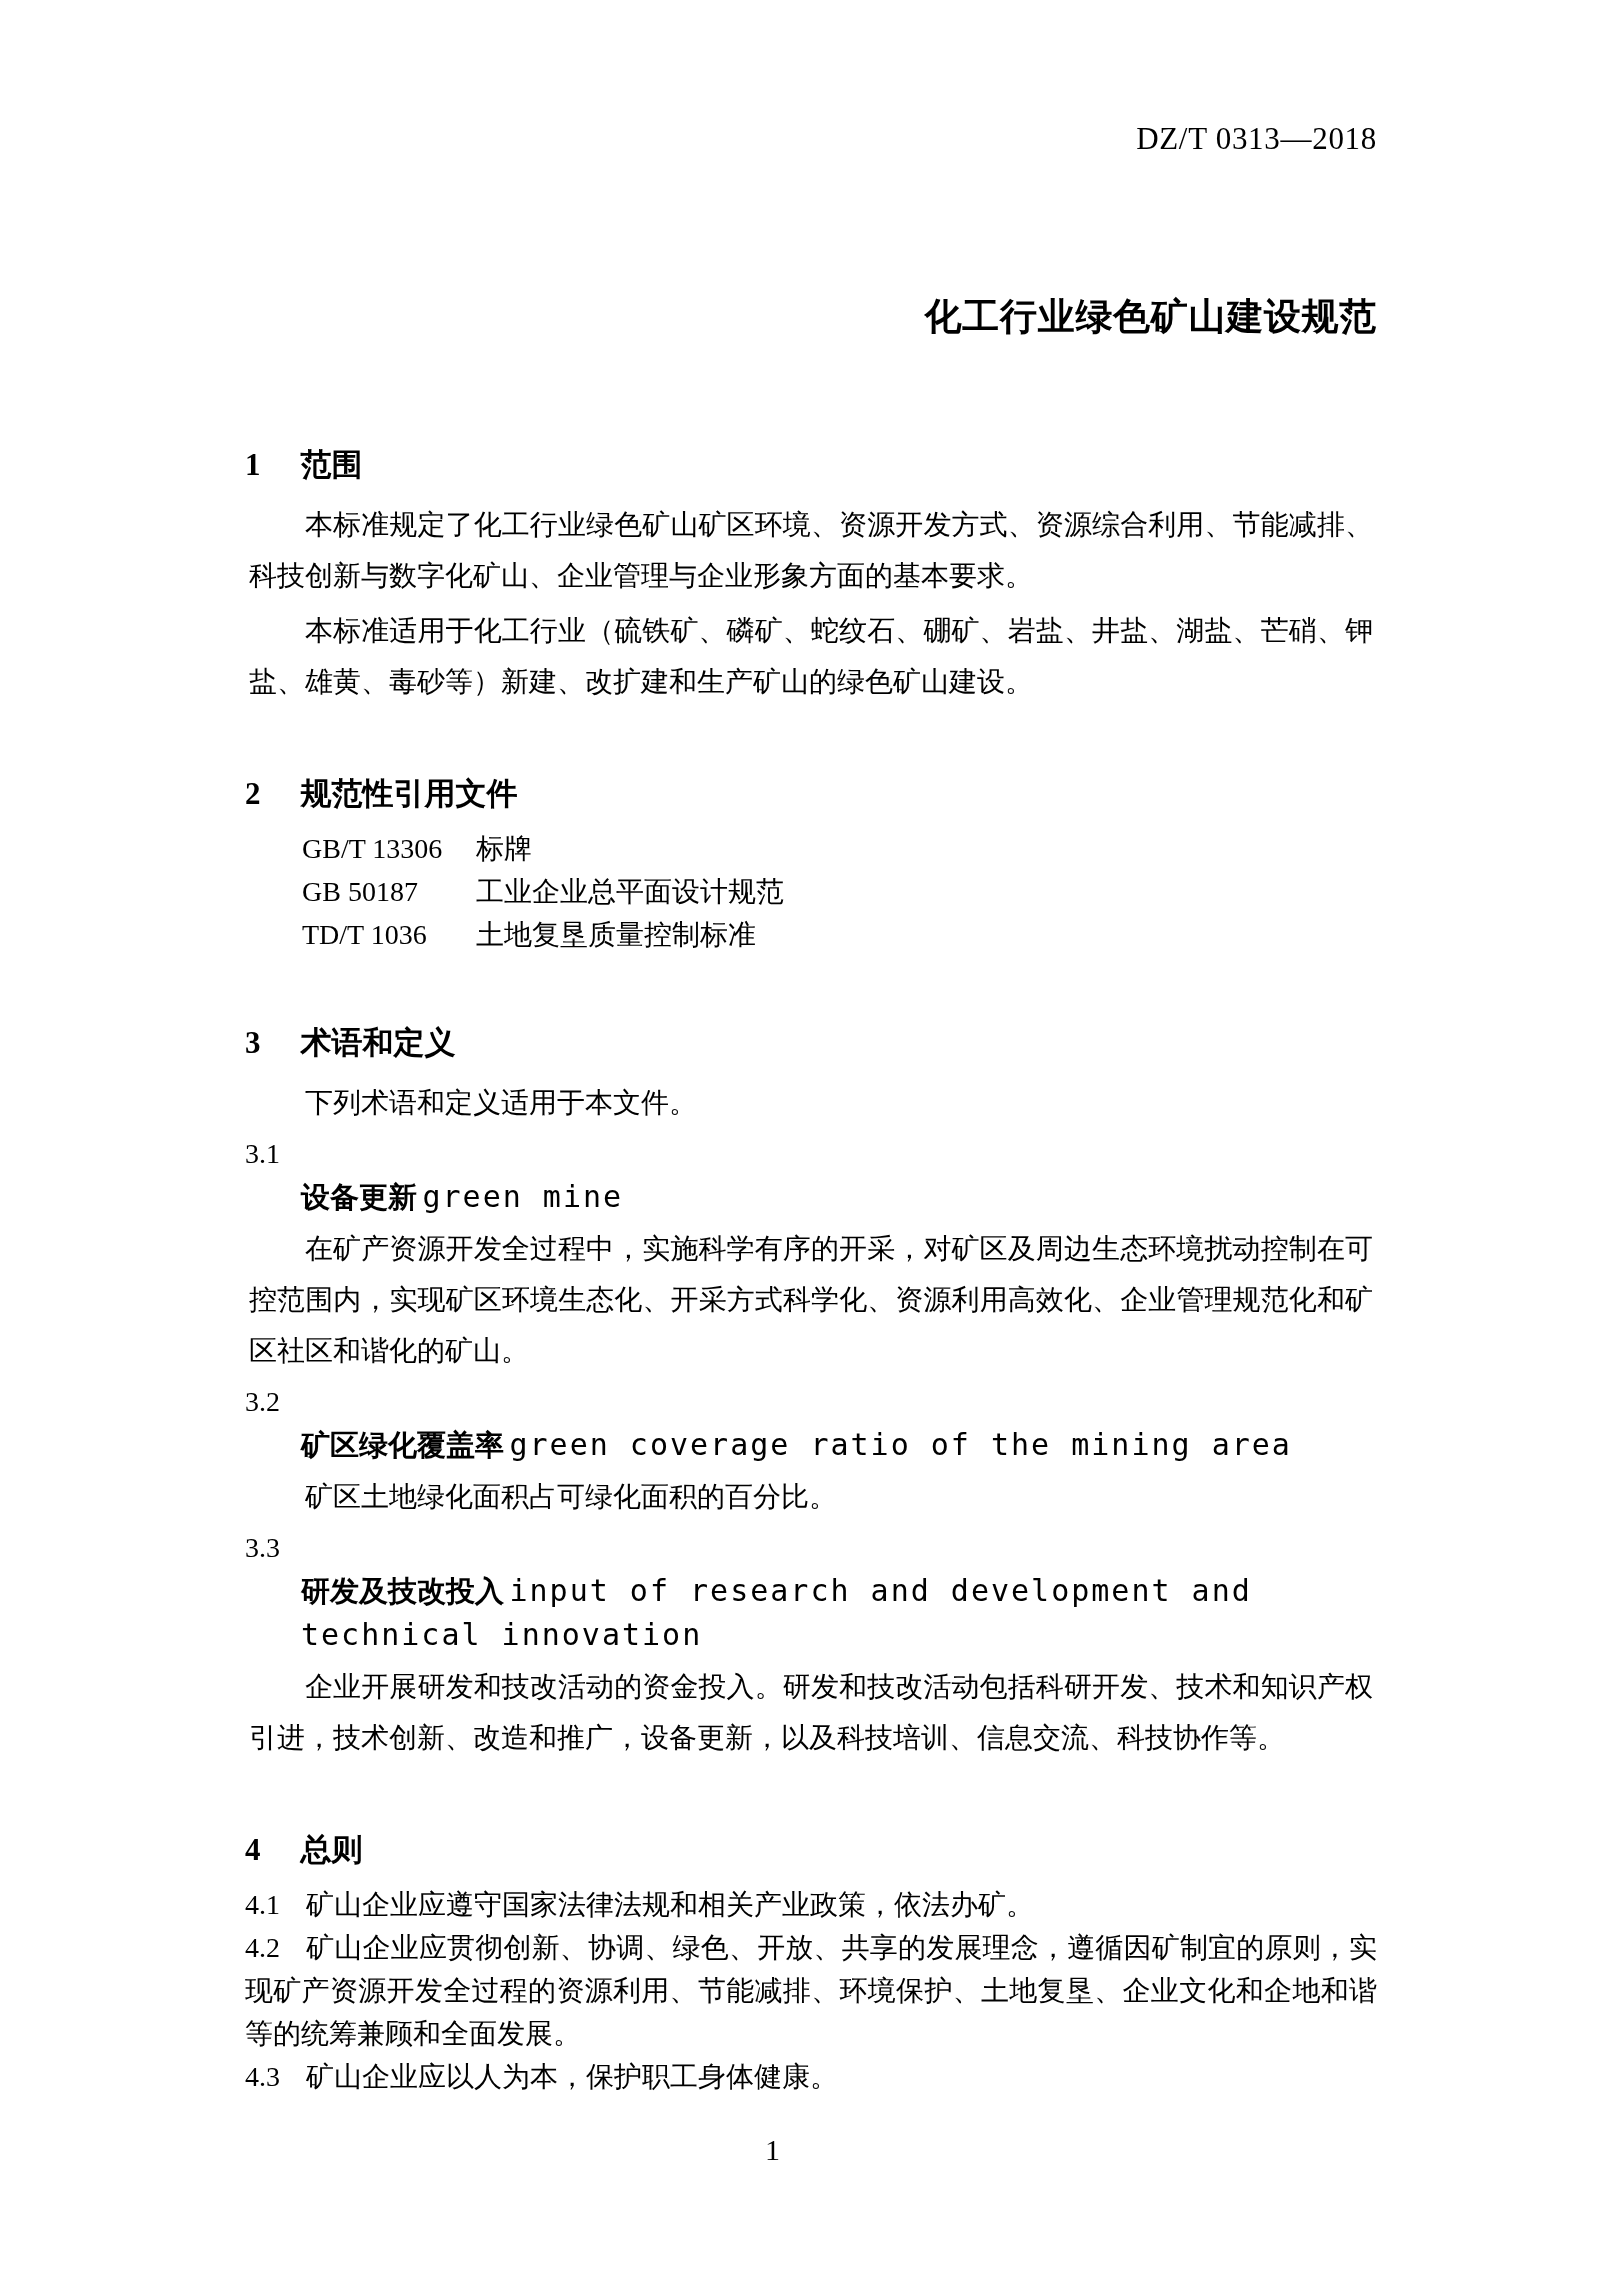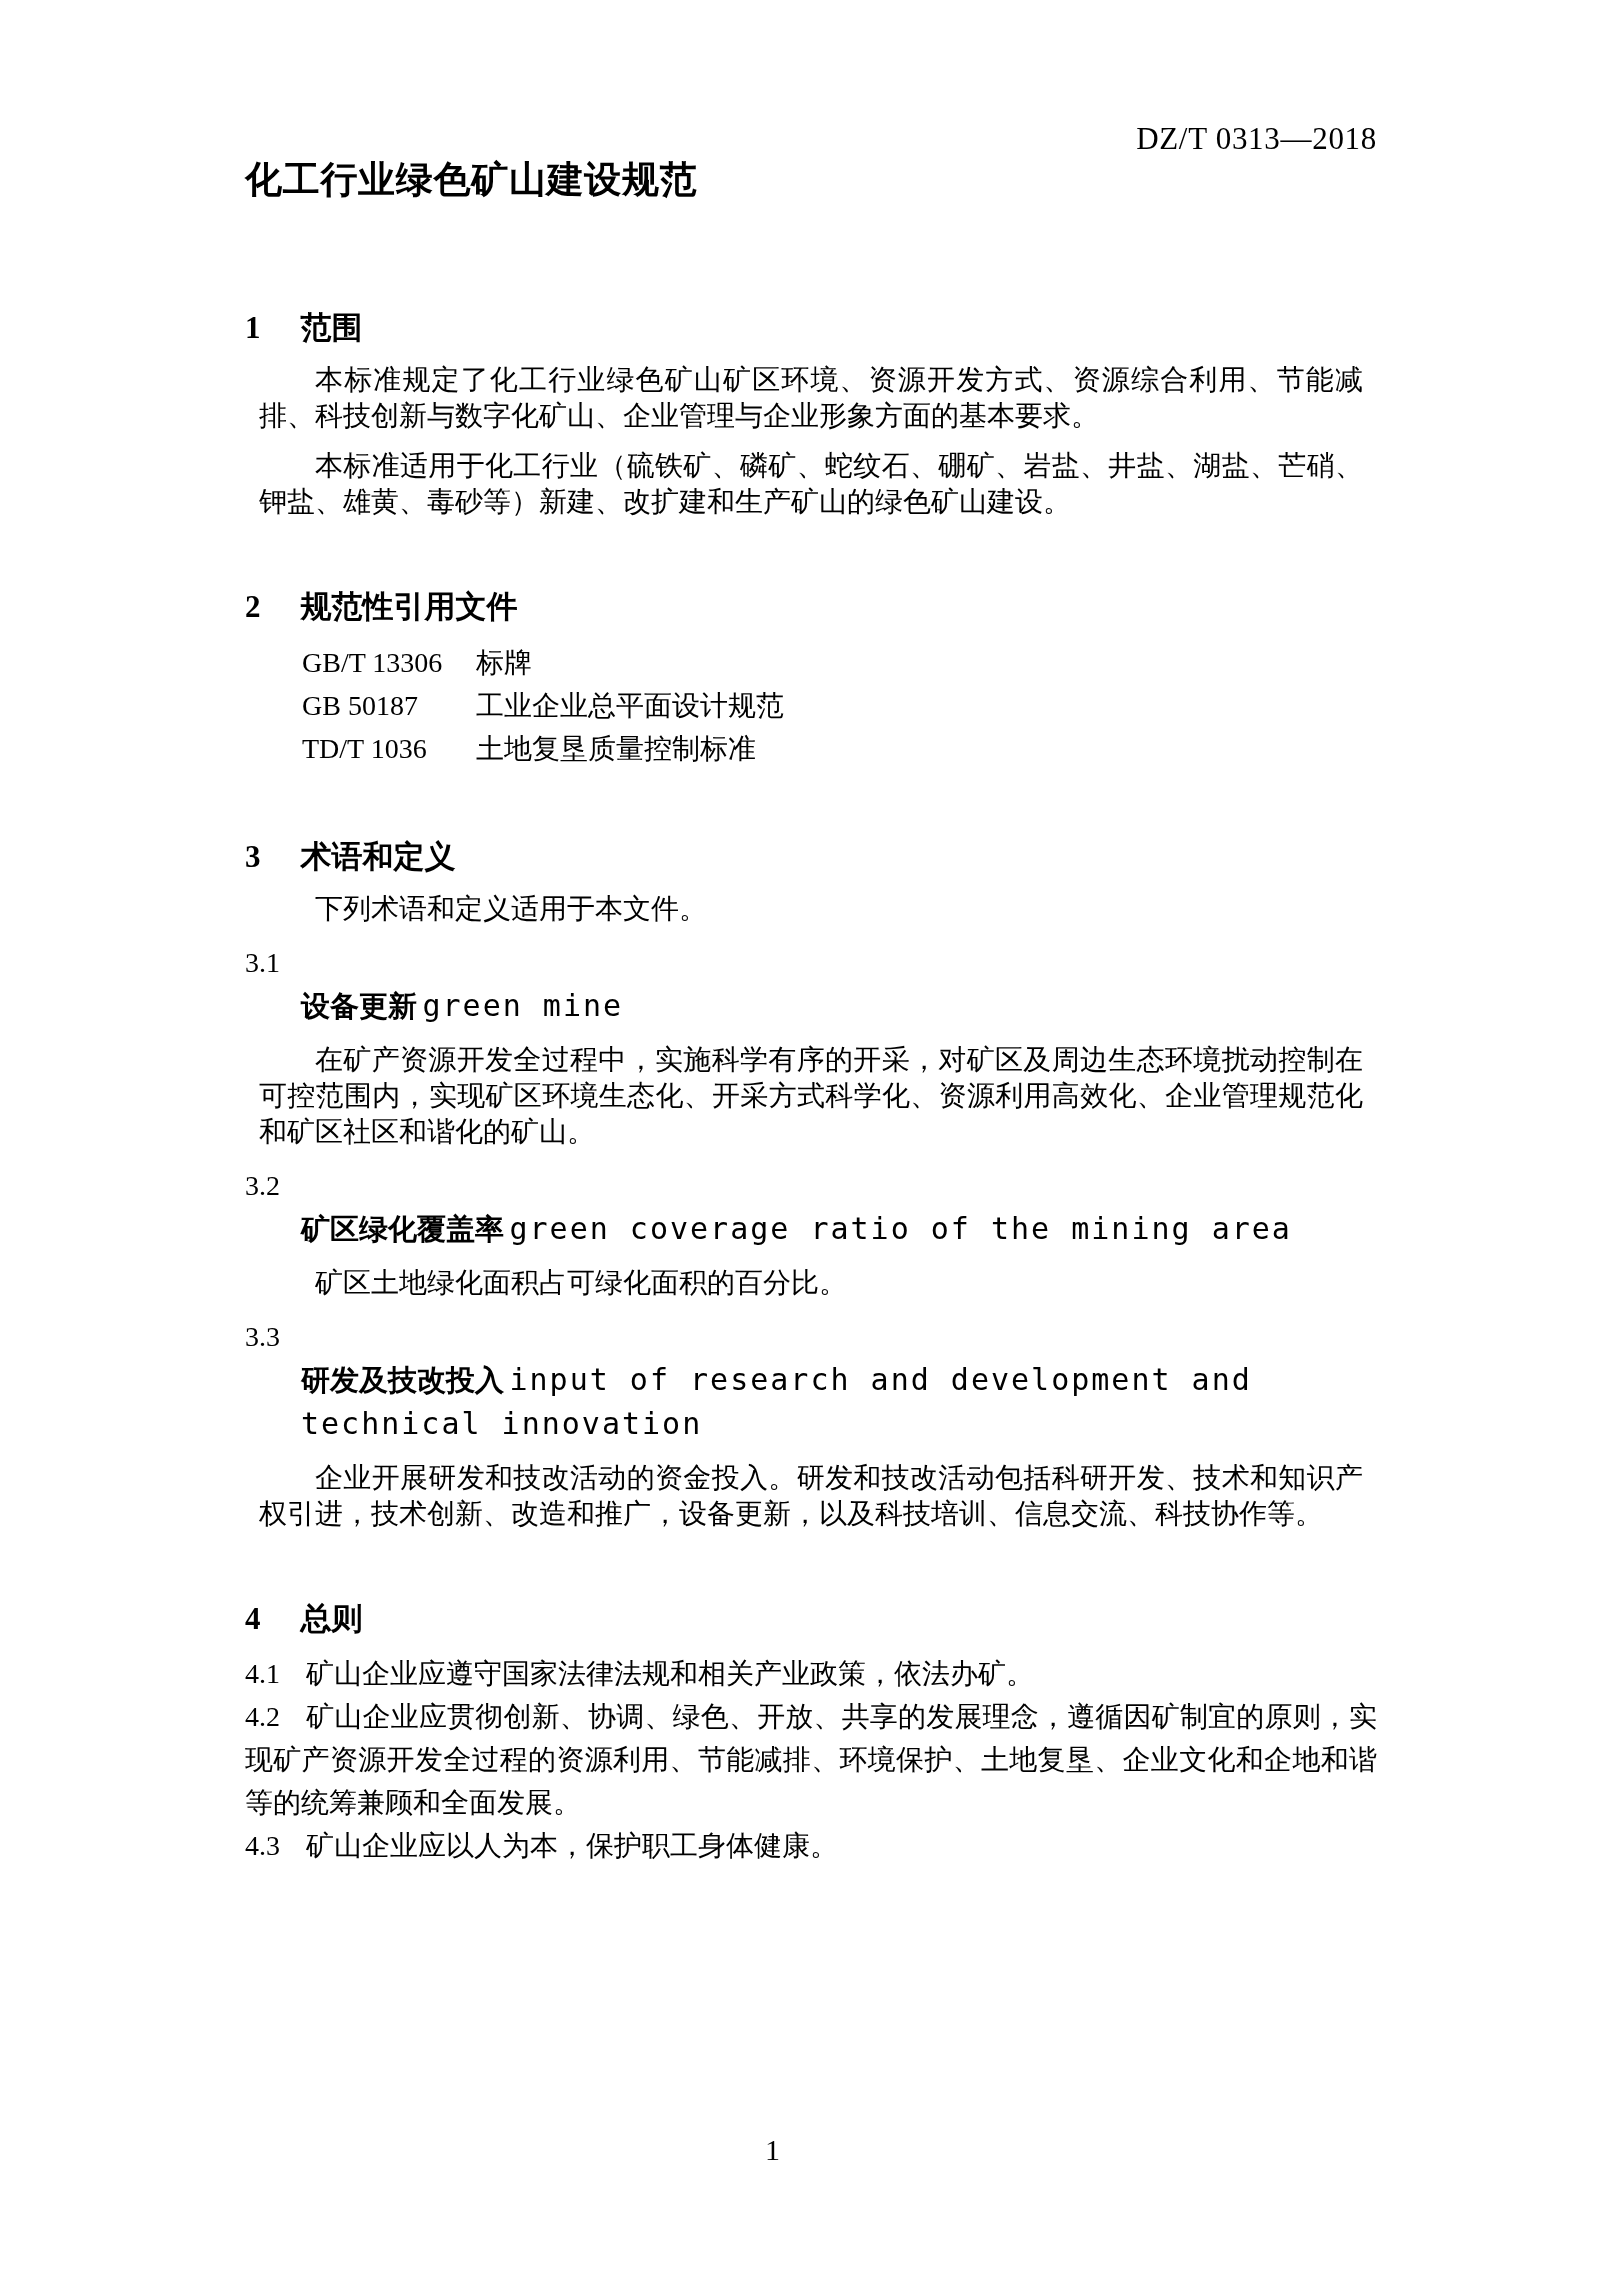--- a/index.html
+++ b/index.html
@@ -23,21 +23,22 @@
   }
   .doc-code {
     padding-top: 121px;
     text-align: right;
     font-size: 31px;
     line-height: 35px;
     letter-spacing: 0.7px;
     font-family: "Liberation Serif", serif;
   }
   .doc-title {
-    text-align: left;
+    margin-top: 137px;
+    text-align: right;
     font-size: 37px;
     line-height: 48px;
     font-weight: bold;
     letter-spacing: 0.7px;
     font-family: Liberation Serif, serif;
   }
   .section-heading {
     margin: 67px 0 13.6px 0;
     font-size: 31px;
     line-height: 40px;
@@ -46,22 +47,22 @@
   }
   .section-heading.first {
     margin-top: 104px;
   }
   .heading-number {
     font-family: "Liberation Serif", serif;
     font-weight: bold;
     margin-right: 40px;
   }
   .para {
-    margin: 14px;
-    line-height: 36px;
+    margin: 4px;
+    line-height: 51px;
     text-align: justify;
     text-indent: 2em;
   }
   .ref-list {
     margin-top: 6.8px;
   }
   .ref-item {
     line-height: 43px;
     padding-left: 57px;
   }

